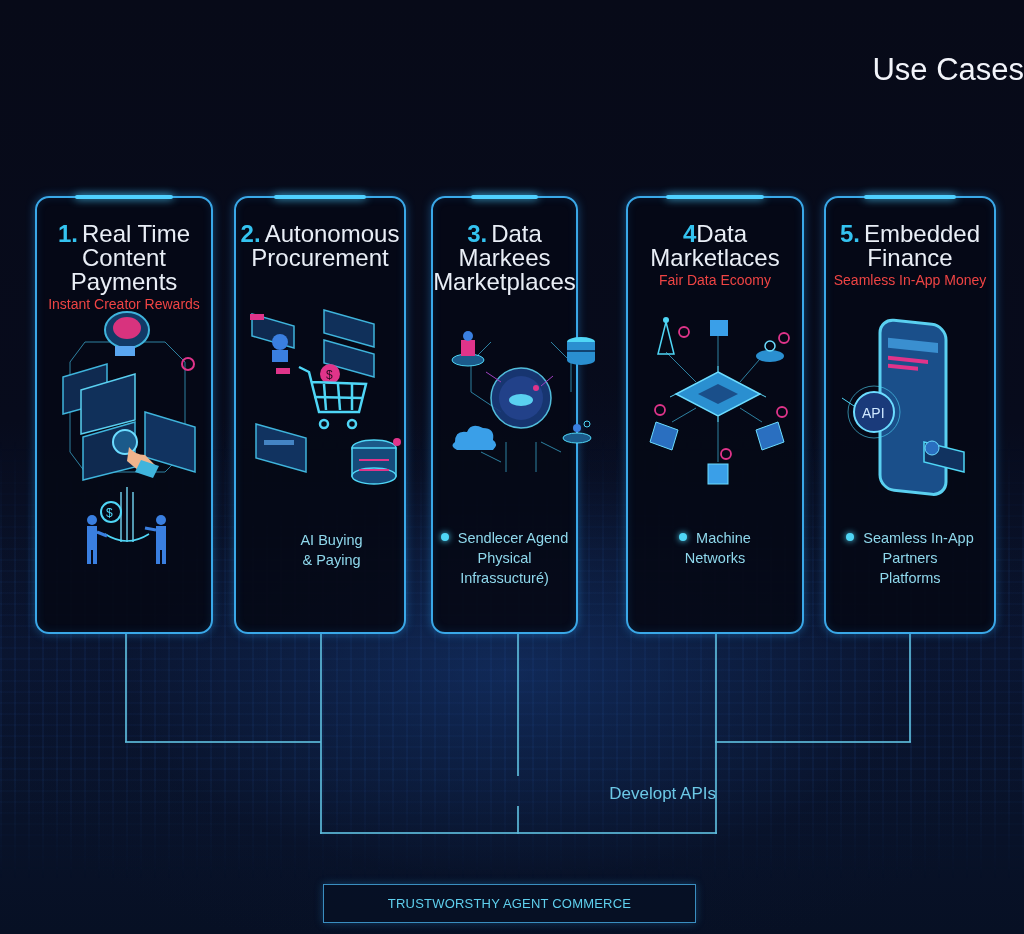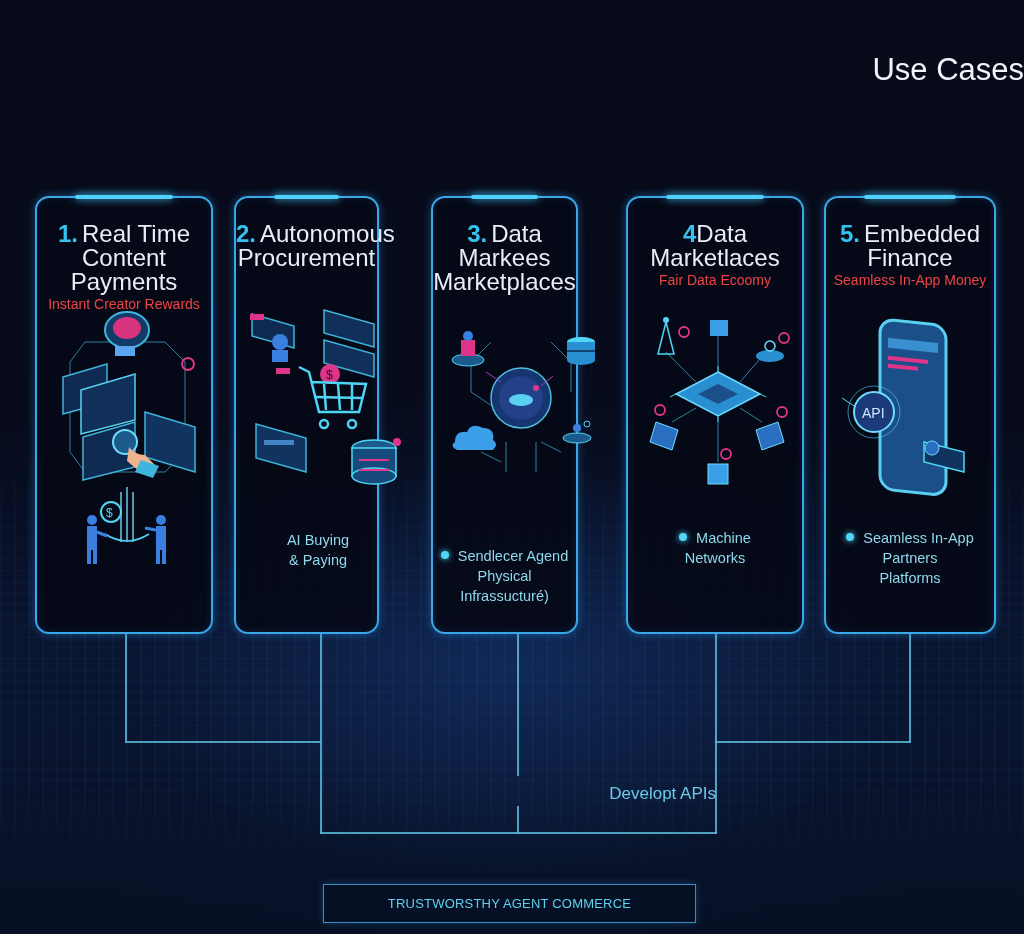--- a/index.html
+++ b/index.html
@@ -116,21 +116,21 @@
       <rect x="48" y="248" width="4" height="14" fill="#3a7fe0"></rect>
     <circle cx="116" cy="218" r="5" fill="#3a7fe0"></circle>
     <rect x="111" y="224" width="10" height="24" fill="#3a7fe0"></rect>
     <rect x="111" y="248" width="4" height="14" fill="#3a7fe0"></rect>
       <rect x="117" y="248" width="4" height="14" fill="#3a7fe0"></rect>
     <line x1="52" y1="230" x2="62" y2="234" stroke="#3a7fe0" stroke-width="3"></line>
     <line x1="111" y1="228" x2="100" y2="226" stroke="#3a7fe0" stroke-width="3"></line>
   </svg>
 </div>
 
-<div class="card" style="left:234px;width:145px;">
+<div class="card" style="left:234px;width:172px;">
   <div class="card-head">
     <div class="card-title"><span class="card-num">2.</span><span>Autonomous</span></div>
     <div class="card-title">Procurement</div>
   </div>
   <svg class="illus" viewBox="0 0 161 290">
     <polygon points="80,8 130,22 130,45 80,31" fill="#10305a" stroke="#3fb4dc" stroke-width="1.5"></polygon>
     <polygon points="80,38 130,52 130,75 80,61" fill="#10305a" stroke="#3fb4dc" stroke-width="1.5"></polygon>
     <polygon points="8,12 50,24 50,46 8,34" fill="#0f2a50" stroke="#3fb4dc" stroke-width="1.5"></polygon>
     <rect x="6" y="12" width="14" height="6" fill="#e0348a"></rect>
     <circle cx="36" cy="40" r="8" fill="#3a7fe0"></circle>
@@ -187,21 +187,21 @@
     <rect x="126" y="40" width="28" height="18" fill="#2a8fd0"></rect>
     <ellipse cx="140" cy="58" rx="14" ry="5" fill="#2a8fd0"></ellipse>
     <line x1="126" y1="49" x2="154" y2="49" stroke="#0a2a50" stroke-width="1.5"></line>
     <path d="M14 140 q0 -12 12 -10 q4 -10 16 -4 q12 0 10 12 q6 4 0 10 l-36 0 q-8 -4 -2 -8 z" fill="#3a9fe8"></path>
     <ellipse cx="136" cy="136" rx="14" ry="5" fill="#1b5a8a" stroke="#4fd6f6"></ellipse>
     <circle cx="136" cy="126" r="4" fill="#3a7fe0"></circle>
     <circle cx="146" cy="122" r="3" fill="none" stroke="#4fd6f6"></circle>
     <line x1="45" y1="70" x2="60" y2="80" stroke="#a040c0" stroke-width="1"></line>
     <line x1="112" y1="74" x2="100" y2="84" stroke="#a040c0" stroke-width="1"></line>
   </svg>
-  <div class="card-foot" style="top:348px;">
+  <div class="card-foot" style="top:330px;">
     <div><span class="dot"></span><span>Sendlecer Agend</span></div>
     <div>Physical</div>
     <div>Infrassucturé)</div>
   </div>
 </div>
 
 <div class="card" style="left:626px;width:178px;">
   <div class="card-head">
     <div class="card-title"><span class="card-num" style="margin-right:0">4</span><span>Data Marketlaces</span></div>
     <div class="card-sub">Fair Data Ecoomy</div>

